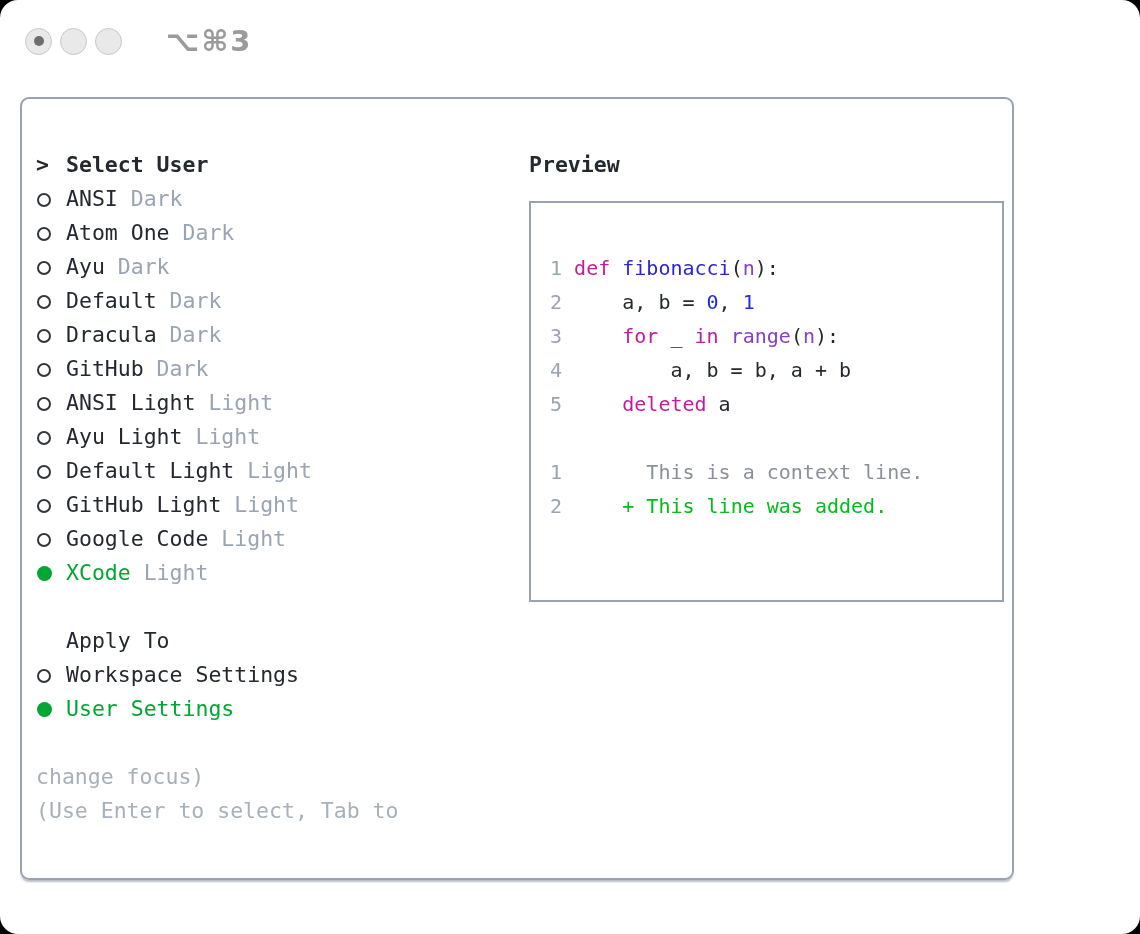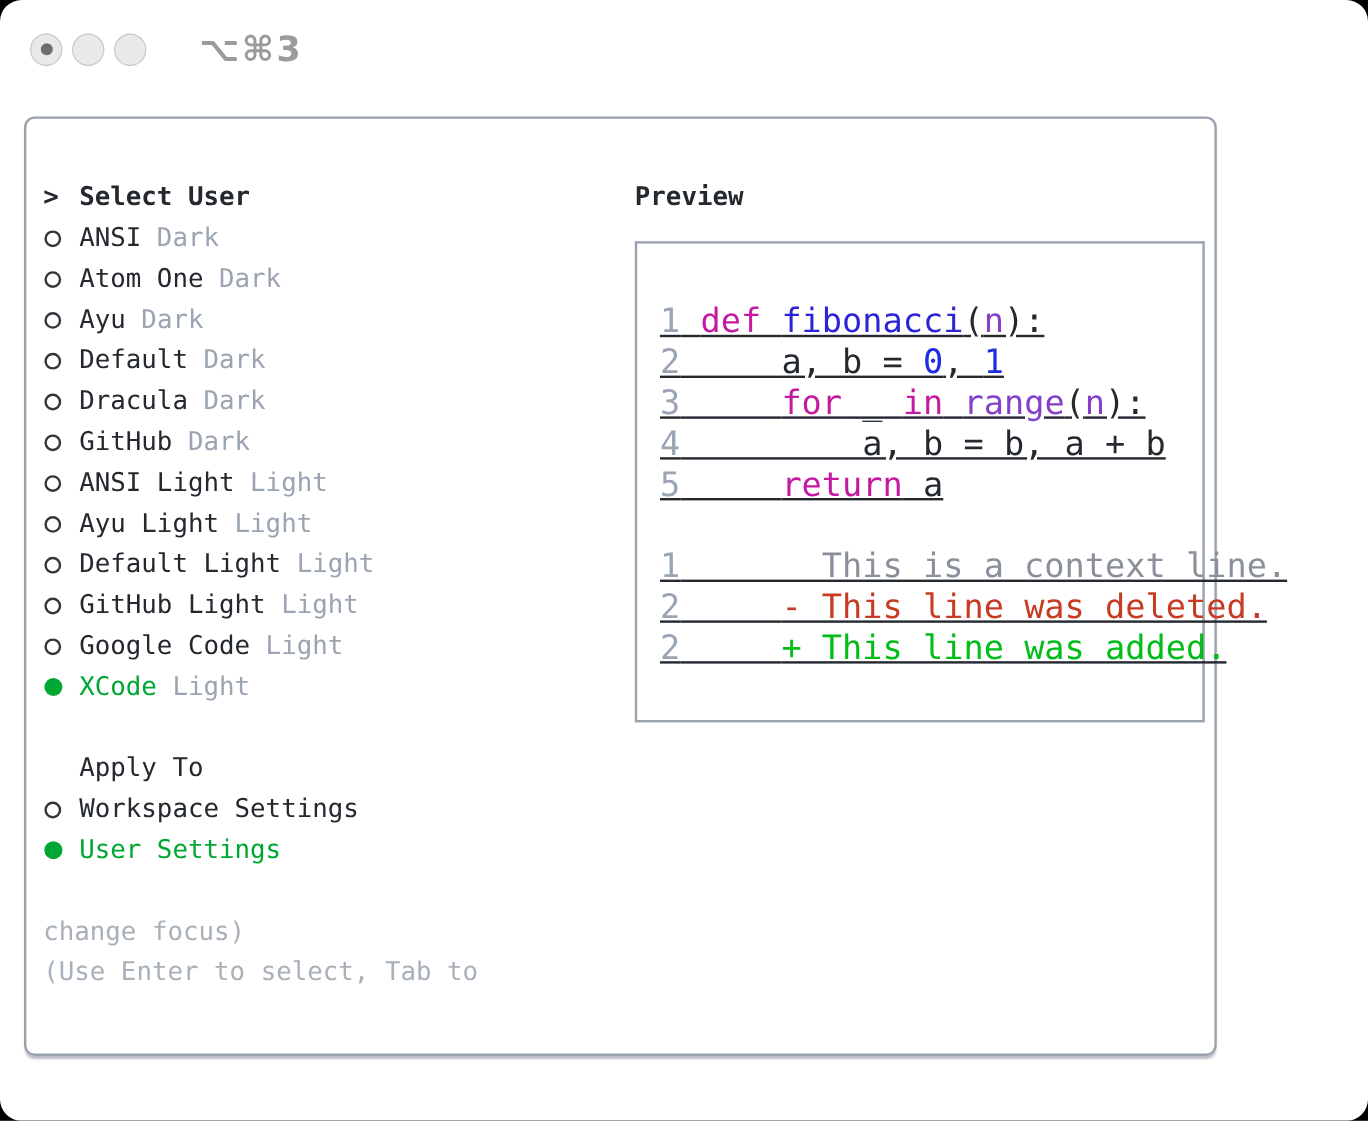--- a/index.html
+++ b/index.html
@@ -104,23 +104,22 @@
     margin-top: 19px;
     width: 475px;
     height: 401px;
     box-sizing: border-box;
     border: 2px solid var(--border, #9aa2ad);
     padding: 48px 0 0 19px;
   }
   .cl {
     height: 34px;
     line-height: 34px;
-    font-size: 28px;
+    font-size: 20px;
     white-space: pre;
-    text-decoration: underline;
   }
   .ln { color: var(--muted, #9aa4b2); }
   .tok-plain { color: var(--text, #24282f); }
   .tok-kw  { color: var(--kw, #c41a9f); }
   .tok-fn  { color: var(--fn, #2b24d6); }
   .tok-pr  { color: var(--pr, #8440c8); }
   .tok-num { color: var(--numc, #1f2ce0); }
   .tok-ctx { color: var(--ctx, #8a9099); text-align: right; }
   .tok-del { color: var(--red, #c63b22); }
   .tok-add { color: var(--add, #00bd17); }
@@ -177,23 +176,22 @@
     </div>
 
     <div class="right-col">
       <div class="row title">Preview</div>
       <div class="preview-box">
         <div id="code-lines">
             <div class="cl"><span class="ln">1</span><span class="tok-plain"> </span><span class="tok-kw">def</span><span class="tok-plain"> </span><span class="tok-fn">fibonacci</span><span class="tok-plain">(</span><span class="tok-pr">n</span><span class="tok-plain">):</span></div>
             <div class="cl"><span class="ln">2</span><span class="tok-plain">     a, b = </span><span class="tok-num">0</span><span class="tok-plain">, </span><span class="tok-num">1</span></div>
             <div class="cl"><span class="ln">3</span><span class="tok-plain">     </span><span class="tok-kw">for</span><span class="tok-plain"> _ </span><span class="tok-kw">in</span><span class="tok-plain"> </span><span class="tok-pr">range</span><span class="tok-plain">(</span><span class="tok-pr">n</span><span class="tok-plain">):</span></div>
             <div class="cl"><span class="ln">4</span><span class="tok-plain">         a, b = b, a + b</span></div>
-            <div class="cl"><span class="ln">5</span><span class="tok-plain">     </span><span class="tok-kw">return</span><span class="tok-plain"> a</span></div>
+            <div class="cl"><span class="ln">5</span><span class="tok-plain">     </span><span class="tok-kw">deleted</span><span class="tok-plain"> a</span></div>
             <div class="cl"><span class="ln"></span></div>
             <div class="cl"><span class="ln">1</span><span class="tok-ctx">       This is a context line.</span></div>
-            <div class="cl"><span class="ln">2</span><span class="tok-plain">     </span><span class="tok-del">- This line was deleted.</span></div>
             <div class="cl"><span class="ln">2</span><span class="tok-plain">     </span><span class="tok-add">+ This line was added.</span></div>
           </div>
       </div>
     </div>
 
   </div>
 </div>
 
 </body></html>

